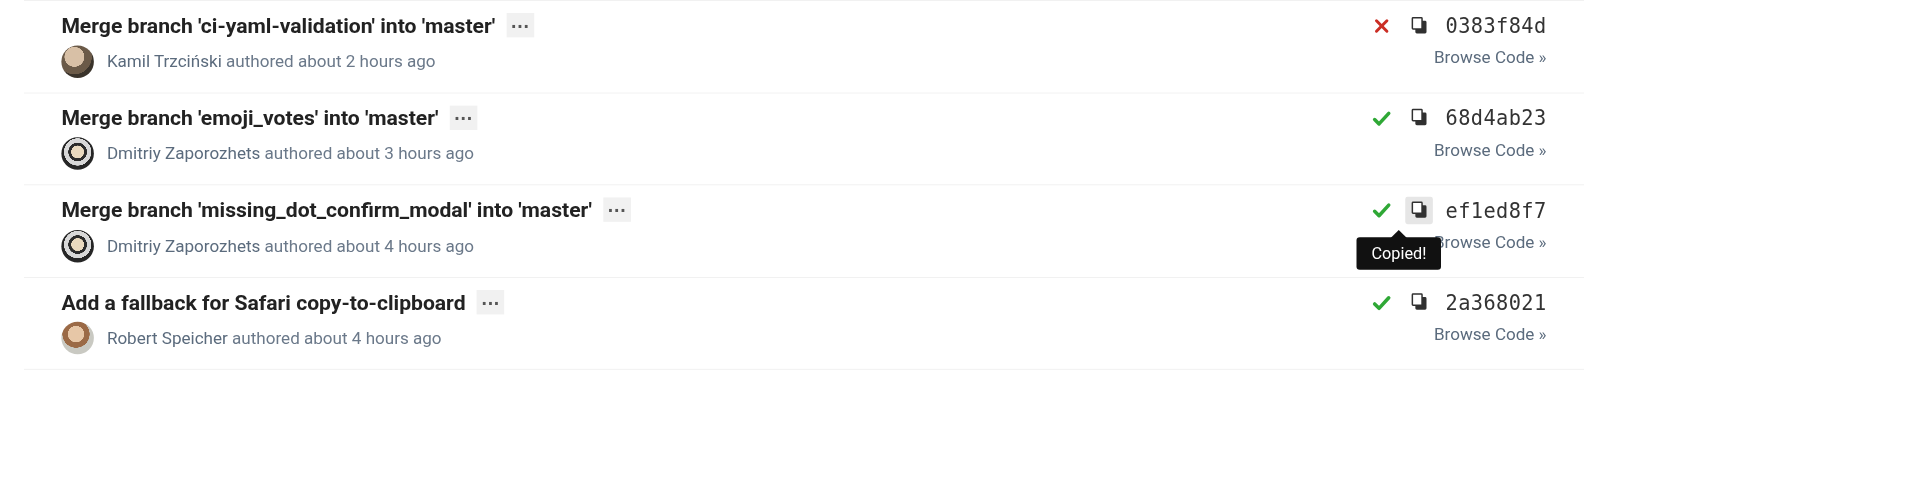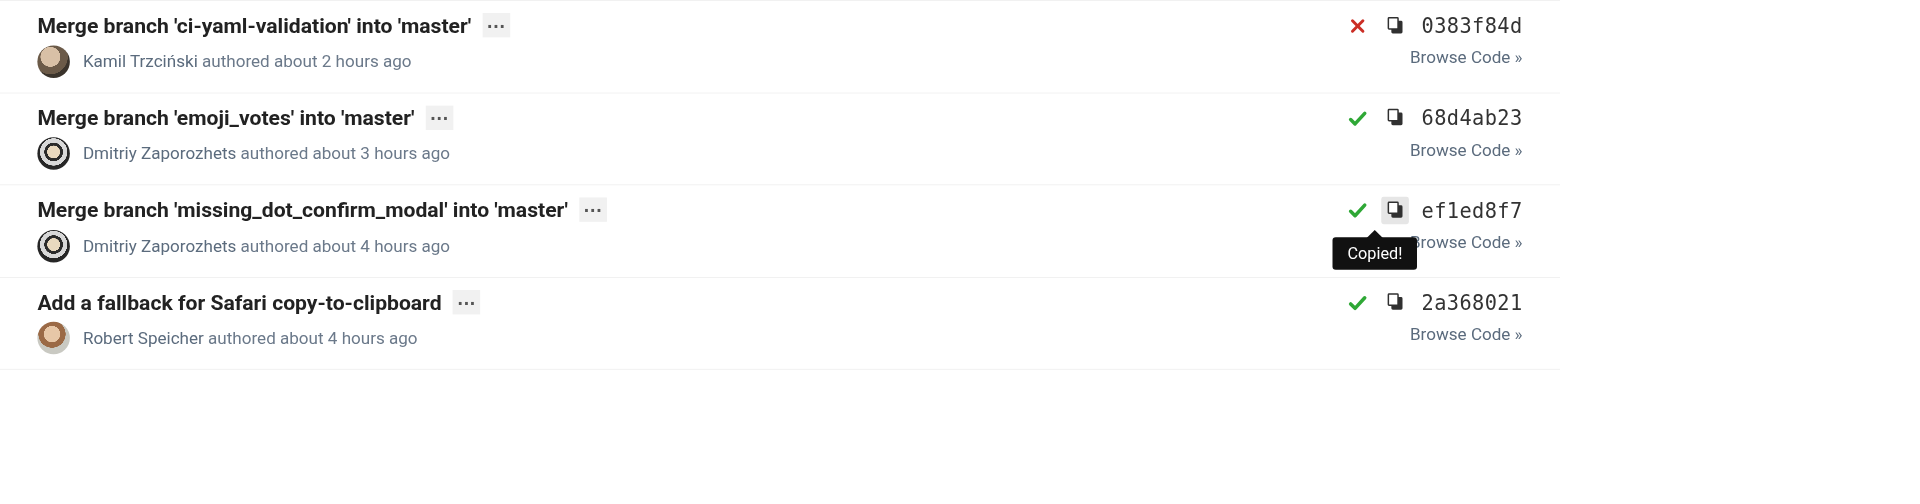--- a/index.html
+++ b/index.html
@@ -10,20 +10,21 @@
     color: #333;
   }
   .list {
     width: 1920px;
     transform: scale(0.8125);
     transform-origin: top left;
   }
   .scaled-wrap {
     width: 1596px;
     overflow: hidden;
+    margin-left: 24px;
   }
   .commit-row {
     display: flex;
     align-items: flex-start;
     justify-content: space-between;
     padding: 14px 46px 18px 46px;
     border-top: 1px solid #eee;
     position: relative;
   }
   .commit-row:first-child { border-top: 1px solid #eee; }

